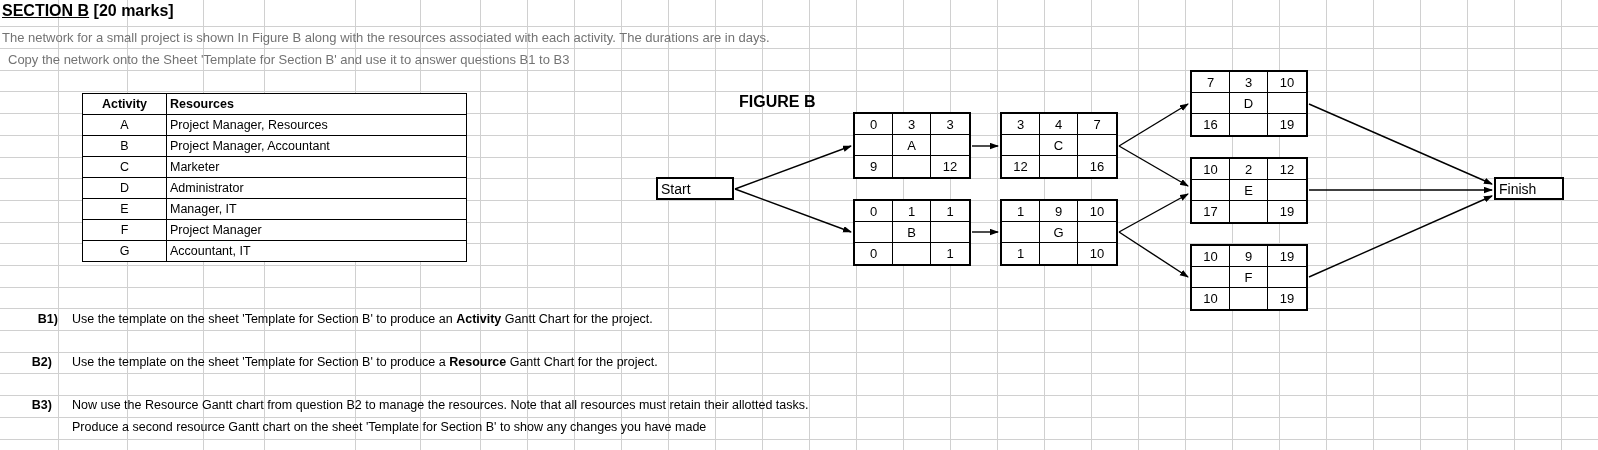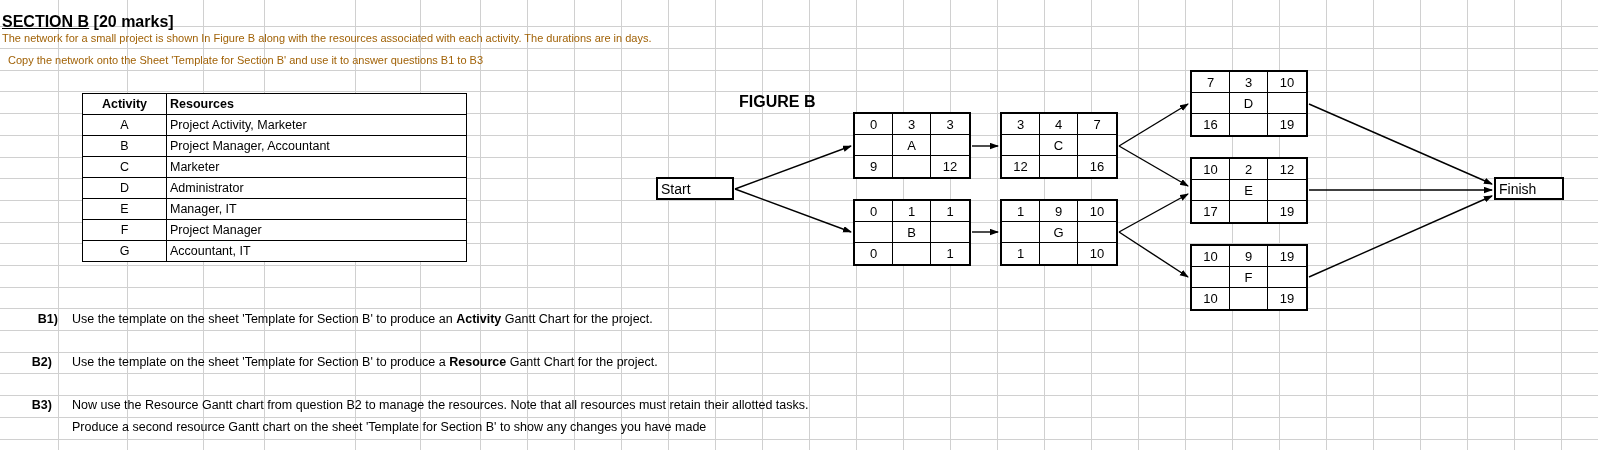--- a/index.html
+++ b/index.html
@@ -22,30 +22,30 @@
   .gridline-v, .gridline-h {
     position: absolute;
     background: #d0d0d0;
   }
   .gridline-v { width: 1px; top: 0; height: 450px; }
   .gridline-h { height: 1px; left: 0; width: 1598px; }
 
   
   .txt {
     position: absolute;
-    font-size: 11px;
-    color: #a16207;
+    font-size: 13px;
+    color: #737373;
     line-height: 14px;
     white-space: nowrap;
   }
 
   
   #title-row {
     position: absolute;
-    left: 2px; top: 13px;
+    left: 2px; top: 2px;
     font-size: 16px;
     font-weight: bold;
     white-space: nowrap;
   }
   #title-row .u { text-decoration: underline; }
 
   
   #res-table {
     position: absolute;
     left: 82px; top: 93px;
@@ -200,21 +200,21 @@
   <table id="res-table">
     <thead>
       <tr>
         <td class="c-act">Activity</td>
         <td class="c-res">Resources</td>
       </tr>
     </thead>
     <tbody id="res-body">
         <tr>
           <td class="c-act">A</td>
-          <td class="c-res">Project Activity, Marketer</td>
+          <td class="c-res">Project Manager, Resources</td>
         </tr>
         <tr>
           <td class="c-act">B</td>
           <td class="c-res">Project Manager, Accountant</td>
         </tr>
         <tr>
           <td class="c-act">C</td>
           <td class="c-res">Marketer</td>
         </tr>
         <tr>

